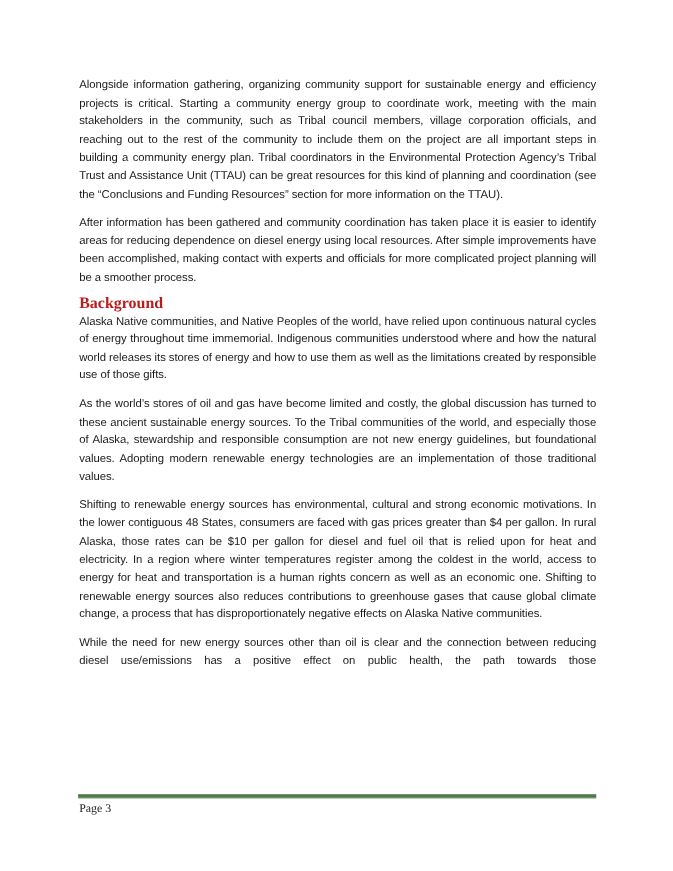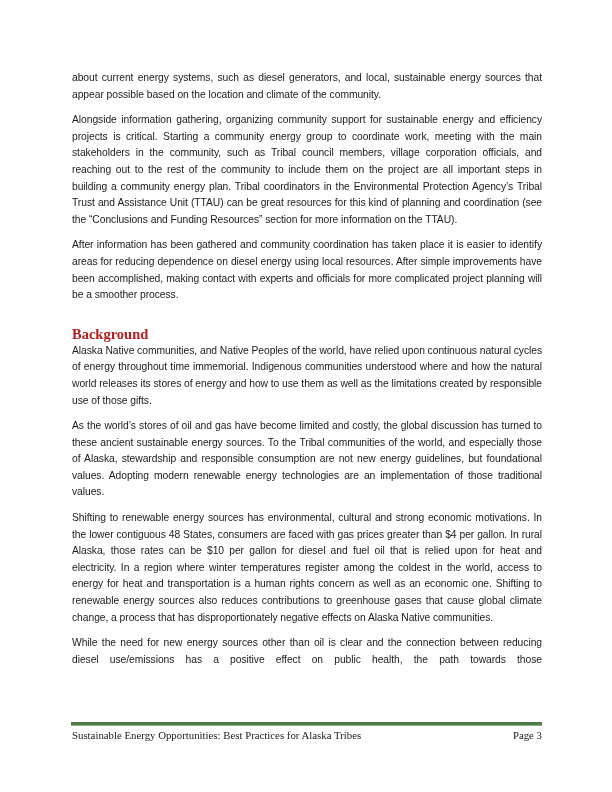--- a/index.html
+++ b/index.html
@@ -56,30 +56,28 @@
       font-family: "Liberation Serif", serif;
       font-size: 10.8px;
       line-height: 14px;
       color: #1a1a1a;
     }
   </style>
 </head>
 <body>
 
 <div class="page-body">
-  <p class="para">about current energy systems, such as diesel generators, and local, sustainable energy sources that appear possible based on the location and climate of the community.</p>
   <p class="para">Alongside information gathering, organizing community support for sustainable energy and efficiency projects is critical. Starting a community energy group to coordinate work, meeting with the main stakeholders in the community, such as Tribal council members, village corporation officials, and reaching out to the rest of the community to include them on the project are all important steps in building a community energy plan. Tribal coordinators in the Environmental Protection Agency’s Tribal Trust and Assistance Unit (TTAU) can be great resources for this kind of planning and coordination (see the “Conclusions and Funding Resources” section for more information on the TTAU).</p>
-  <p class="para" style="margin-bottom:22px;">After information has been gathered and community coordination has taken place it is easier to identify areas for reducing dependence on diesel energy using local resources. After simple improvements have been accomplished, making contact with experts and officials for more complicated project planning will be a smoother process.</p>
+  <p class="para" style="margin-bottom:6px;">After information has been gathered and community coordination has taken place it is easier to identify areas for reducing dependence on diesel energy using local resources. After simple improvements have been accomplished, making contact with experts and officials for more complicated project planning will be a smoother process.</p>
 
   <h2 class="heading">Background</h2>
 
   <p class="para">Alaska Native communities, and Native Peoples of the world, have relied upon continuous natural cycles of energy throughout time immemorial. Indigenous communities understood where and how the natural world releases its stores of energy and how to use them as well as the limitations created by responsible use of those gifts.</p>
   <p class="para">As the world’s stores of oil and gas have become limited and costly, the global discussion has turned to these ancient sustainable energy sources. To the Tribal communities of the world, and especially those of Alaska, stewardship and responsible consumption are not new energy guidelines, but foundational values. Adopting modern renewable energy technologies are an implementation of those traditional values.</p>
   <p class="para">Shifting to renewable energy sources has environmental, cultural and strong economic motivations. In the lower contiguous 48 States, consumers are faced with gas prices greater than $4 per gallon. In rural Alaska, those rates can be $10 per gallon for diesel and fuel oil that is relied upon for heat and electricity. In a region where winter temperatures register among the coldest in the world, access to energy for heat and transportation is a human rights concern as well as an economic one. Shifting to renewable energy sources also reduces contributions to greenhouse gases that cause global climate change, a process that has disproportionately negative effects on Alaska Native communities.</p>
   <p class="para" style="text-align-last: justify;">While the need for new energy sources other than oil is clear and the connection between reducing diesel use/emissions has a positive effect on public health, the path towards those</p>
 </div>
 
 <div class="footer-rule"></div>
 
 <div class="footer">
-  <span>Sustainable Energy Opportunities: Best Practices for Alaska Tribes</span>
   <span>Page 3</span>
 </div>
 
 </body></html>

